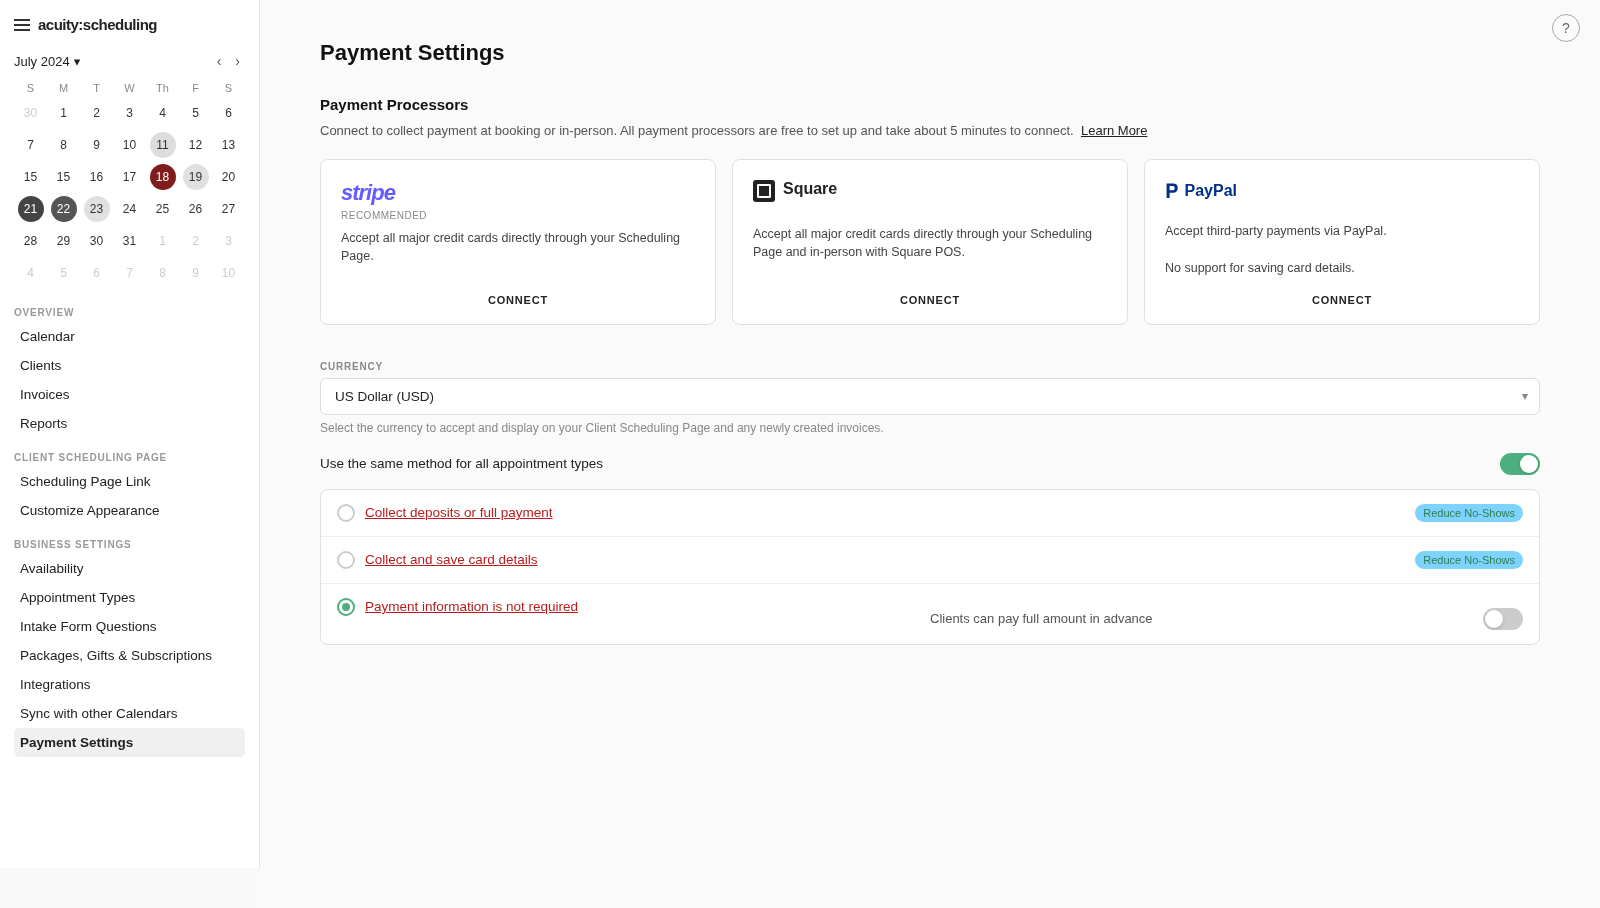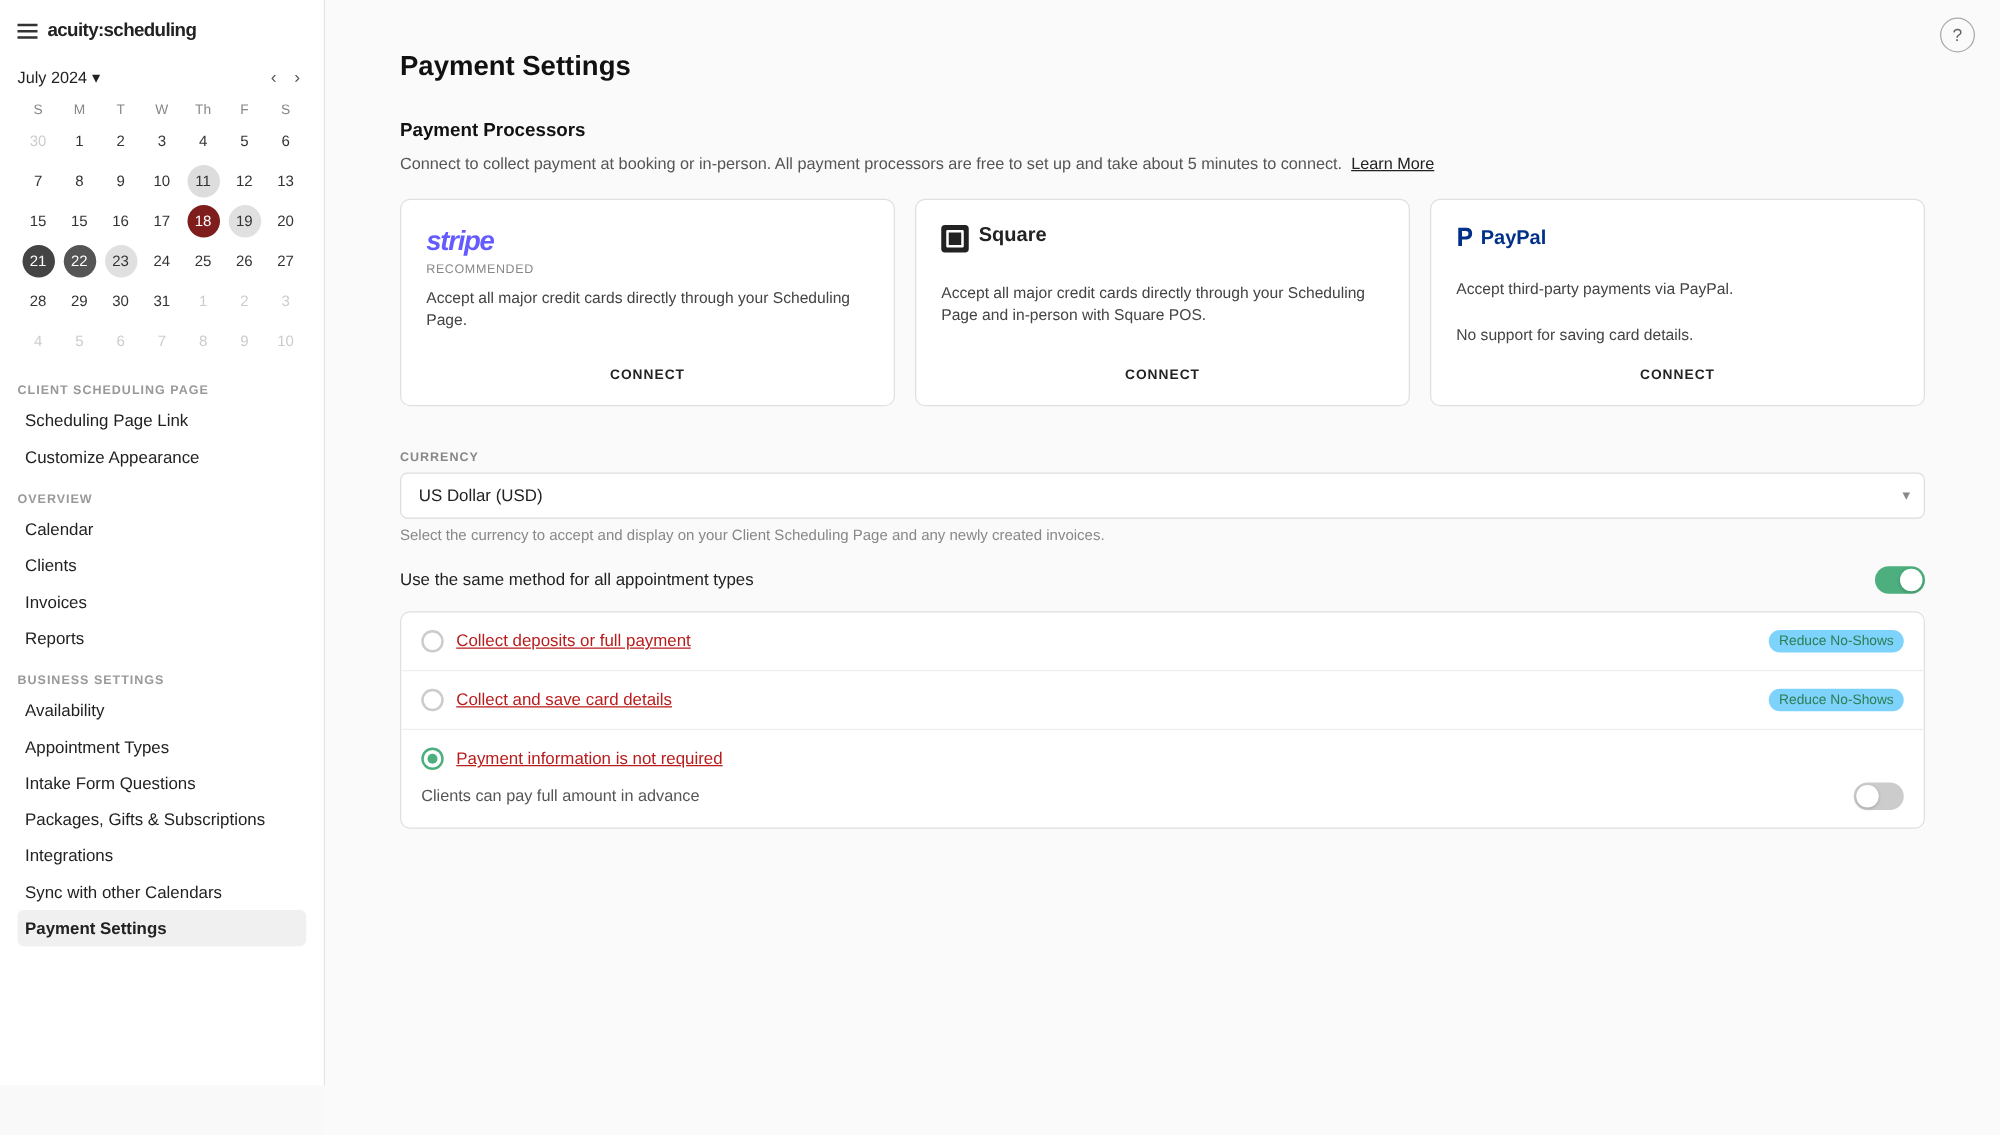--- a/index.html
+++ b/index.html
@@ -217,31 +217,31 @@
               <td class="other-month"><span>8</span></td>
               <td class="other-month"><span>9</span></td>
               <td class="other-month"><span>10</span></td>
             </tr>
           </tbody>
       </table>
     </div>
   </div>
 
   <div class="nav-section">
-    <div class="nav-section-label">CLIENT SCHEDULING PAGE</div>
-    <div class="nav-item">Scheduling Page Link</div>
-    <div class="nav-item">Customize Appearance</div>
-  </div>
-
-  <div class="nav-section">
     <div class="nav-section-label">OVERVIEW</div>
     <div class="nav-item">Calendar</div>
     <div class="nav-item">Clients</div>
     <div class="nav-item">Invoices</div>
     <div class="nav-item">Reports</div>
+  </div>
+
+  <div class="nav-section">
+    <div class="nav-section-label">CLIENT SCHEDULING PAGE</div>
+    <div class="nav-item">Scheduling Page Link</div>
+    <div class="nav-item">Customize Appearance</div>
   </div>
 
   <div class="nav-section">
     <div class="nav-section-label">BUSINESS SETTINGS</div>
     <div class="nav-item">Availability</div>
     <div class="nav-item">Appointment Types</div>
     <div class="nav-item">Intake Form Questions</div>
     <div class="nav-item">Packages, Gifts &amp; Subscriptions</div>
     <div class="nav-item">Integrations</div>
     <div class="nav-item">Sync with other Calendars</div>
@@ -320,21 +320,21 @@
       </div>
 
       <div class="radio-option">
         <div class="radio-left">
           <div class="radio-circle"></div>
           <span class="radio-option-label">Collect and save card details</span>
         </div>
         <span class="reduce-badge">Reduce No-Shows</span>
       </div>
 
-      <div class="radio-option" style="flex-direction:column;align-items:flex-start;justify-content:space-between;">
+      <div class="radio-option" style="flex-direction:row;align-items:flex-start;justify-content:space-between;">
         <div style="display:flex;align-items:center;justify-content:space-between;width:100%;">
           <div class="radio-left">
             <div class="radio-circle selected"></div>
             <span class="radio-option-label">Payment information is not required</span>
           </div>
         </div>
         <div class="sub-toggle-row">
           <span class="sub-toggle-label">Clients can pay full amount in advance</span>
           <div class="toggle off"></div>
         </div>

